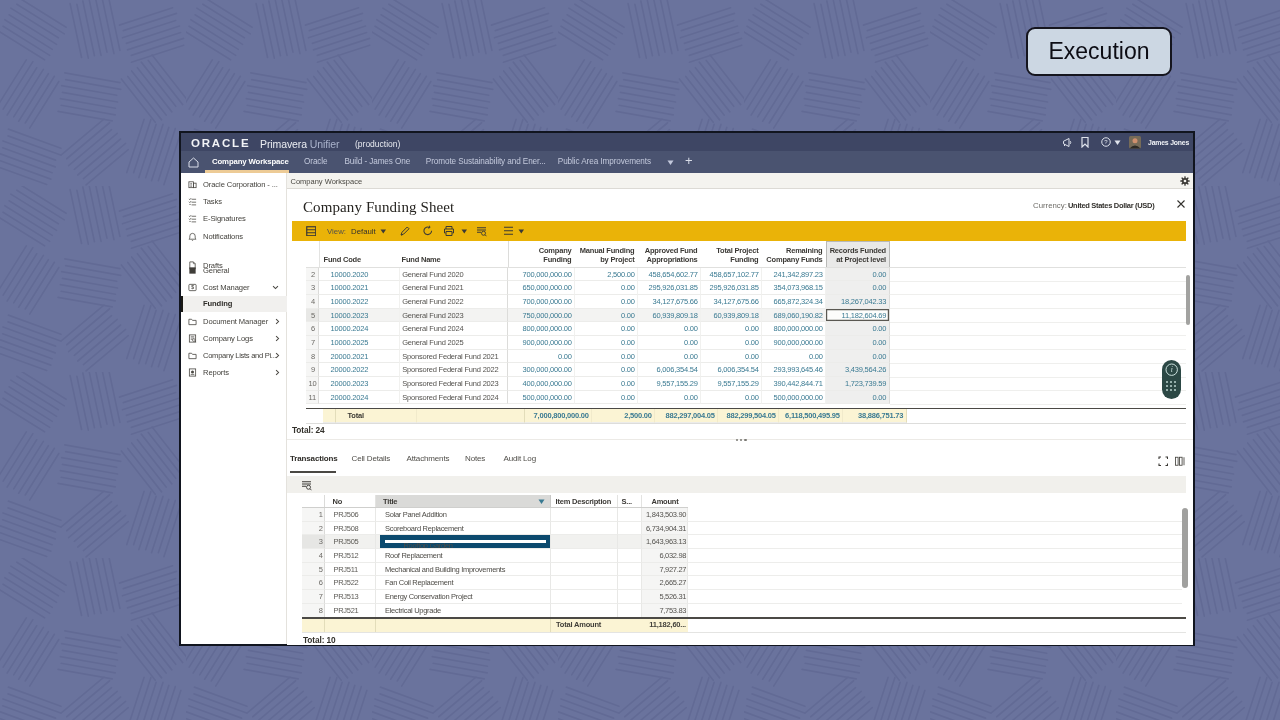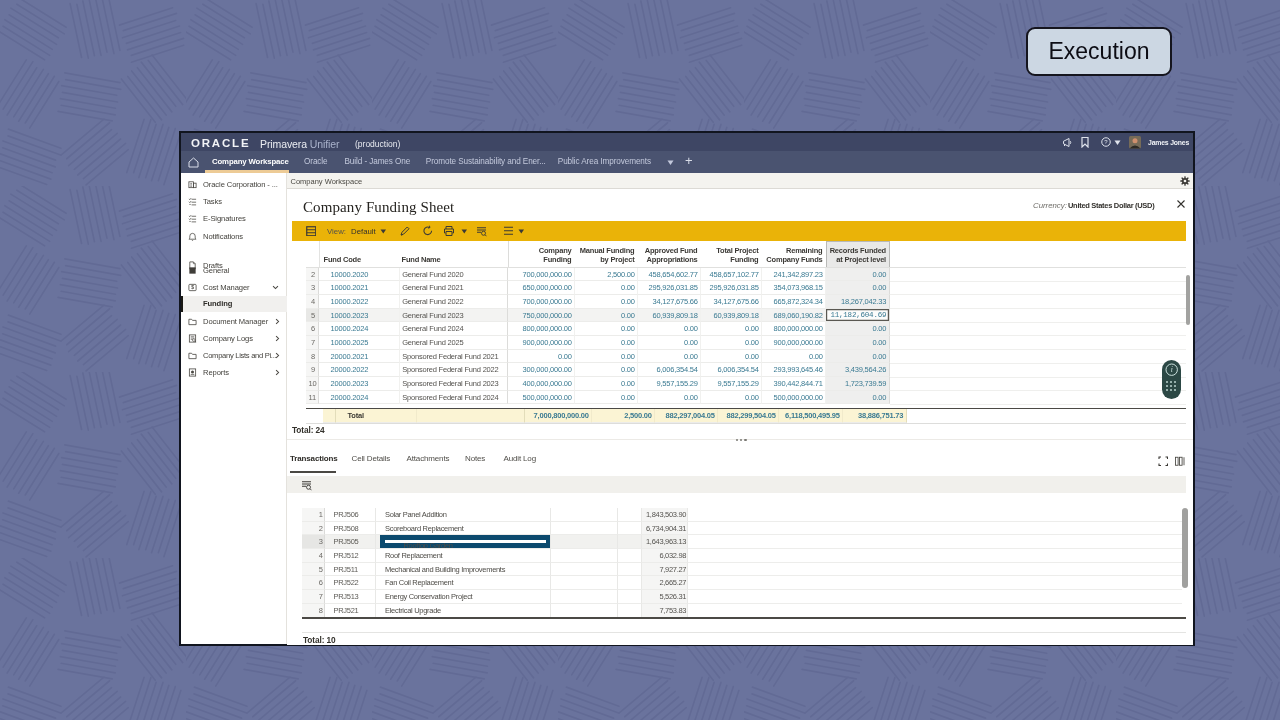--- a/index.html
+++ b/index.html
@@ -32,21 +32,21 @@
   .fr>div { border-bottom:1px solid #ececea; border-right:1px solid #f1f1ef; padding:0 2.2px; white-space:nowrap; overflow:hidden; }
   .n { text-align:right; color:#3a7a92; }
   .c0 { width:12.5px; background:#f6f6f5; color:#6b6965; text-align:right; border-right:1px solid #dbdbd9 !important; padding:0 2.5px !important; }
   .c1 { width:81.5px; color:#3a7a92; padding-left:12px !important; }
   .c2 { width:107.5px; color:#55534f; border-right:1px solid #dcdcda !important; }
   .c3 { width:67.5px; } .c4 { width:63px; } .c5 { width:63px; } .c6 { width:61px; } .c7 { width:64px; }
   .c8 { width:63.5px; background:#efefee; border-right:1px solid #dcdcda !important; }
   .sel>div { background:#f3f3f2; }
   .sel .c0 { background:#e8e8e6 !important; }
   .sel .c8 { background:#ececea; }
-  .selcell { box-shadow: inset 0 0 0 1.2px #5a5852; background:#fcfcfb !important;font-family:Liberation Mono, monospace; }
+  .selcell { box-shadow: inset 0 0 0 1.2px #5a5852; background:#fcfcfb !important; }
   .fh { position:absolute; font-weight:bold; font-size:7.5px; letter-spacing:-0.2px; color:#3b3935; line-height:9px; white-space:nowrap; }
   .fh.r { text-align:right; padding-right:3.5px; }
 
   
   #tgrid { left:15px; top:319.5px; width:386px; }
   .tr2 { display:flex; height:13.7px; line-height:13.4px; font-size:7.5px; letter-spacing:-0.3px; }
   .tr2>div { border-bottom:1px solid #ececea; border-right:1px solid #e8e8e6; padding:0 3px; white-space:nowrap; overflow:hidden; }
   .t0 { width:23px; background:#f6f6f5; color:#6b6965; text-align:right; border-right:1px solid #dbdbd9 !important; padding-right:1.5px !important; }
   .t1 { width:51px; color:#5d5b56; padding-left:8.5px !important; }
   .t2 { width:175px; color:#4e4c47; padding-left:9px !important; }
@@ -233,21 +233,21 @@
           <path d="M6 14.5 h8" stroke="#4a4843" stroke-width="1.5"></path>
         </svg>
       <span class="lb">Reports</span>
       <svg class="chev" style="width:7px;height:7px;" viewBox="0 0 10 10">
           <path d="M3 1.5 L6.5 5 L3 8.5" fill="none" stroke="#4a4843" stroke-width="1.5"></path>
         </svg>
     </div>
   </div>
   <div id="main" class="abs" style="left:106px;top:55.5px;width:906px;height:456px;background:#fff;">
     <div class="abs" style="left:16px;top:10px;font-family:'Liberation Serif',serif;font-size:15px;letter-spacing:0.1px;color:#262420;">Company Funding Sheet</div>
-    <span class="abs" style="left:746px;top:12.5px;font-size:7.8px;color:#6e6c67;white-space:nowrap;font-style:italic;">Currency:</span>
+    <span class="abs" style="left:746px;top:12.5px;font-size:7.8px;color:#6e6c67;white-space:nowrap;">Currency:</span>
     <span class="abs" style="left:781px;top:12px;font-size:7.5px;letter-spacing:-0.3px;font-weight:bold;color:#33312d;white-space:nowrap;">United States Dollar (USD)</span>
     <svg class="abs" style="left:889px;top:10.5px" width="10" height="10" viewBox="0 0 20 20">
         <path d="M3 3 L17 17 M17 3 L3 17" stroke="#33312d" stroke-width="2.2"></path>
       </svg>
 
     <div class="abs" id="toolbar" style="left:5px;top:32px;width:894px;height:20.5px;background:#eab308;">
       <svg class="abs" style="left:13.5px;top:5px" width="10.5" height="10.5" viewBox="0 0 21 21">
           <rect x="1.5" y="1.5" width="18" height="18" fill="none" stroke="#3b3935" stroke-width="2.4"></rect>
           <path d="M1.5 7.5 h18 M1.5 13.5 h18" stroke="#3b3935" stroke-width="2"></path>
         </svg>
@@ -449,20 +449,30 @@
         <path d="M18 2.5 L18 18.5" stroke="#45433e" stroke-width="1.7"></path>
       </svg>
 
     <div class="abs" style="left:0;top:287.5px;width:899px;height:16.5px;background:#f1f0ec;"></div>
     <svg class="abs" style="left:14px;top:291.5px" width="11" height="11" viewBox="0 0 22 22">
         <path d="M2 3.5 h18 M2 8 h18 M2 12.5 h8" stroke="#3b3935" stroke-width="2"></path>
         <circle cx="15" cy="14.5" r="4" fill="none" stroke="#3b3935" stroke-width="1.8"></circle>
         <path d="M18 17.5 L21 20.5" stroke="#3b3935" stroke-width="1.8"></path>
       </svg>
 
+    <div class="abs" style="left:15px;top:306px;width:386px;height:13.5px;border-bottom:1px solid #cfcfcd;display:flex;font-size:7.5px;letter-spacing:-0.2px;font-weight:bold;color:#3b3935;line-height:13.2px;white-space:nowrap;">
+      <div style="width:23px;border-right:1px solid #dbdbd9;"></div>
+      <div style="width:51px;border-right:1px solid #e3e3e1;padding-left:7.5px;">No</div>
+      <div style="width:175px;border-right:1px solid #c9c9c7;padding-left:7px;background:#dadad8;position:relative;">Title<svg style="position:absolute;right:5px;top:4px" width="7" height="6" viewBox="0 0 7 6">
+            <path d="M0.5 0.5 L6.5 0.5 L3.5 5 Z" fill="#3a7a92"></path>
+          </svg></div>
+      <div style="width:66.5px;border-right:1px solid #e3e3e1;padding-left:4.5px;">Item Description</div>
+      <div style="width:24.5px;border-right:1px solid #e3e3e1;padding-left:4px;">S...</div>
+      <div style="width:46px;text-align:center;">Amount</div>
+    </div>
 
     <div id="tgrid" class="abs">
       <div class="tr2">
           <div class="t0">1</div>
           <div class="t1">PRJ506</div>
           <div class="t2">Solar Panel Addition</div>
           <div class="t3"></div>
           <div class="t4"></div>
           <div class="t5">1,843,503.90</div>
         </div>
@@ -521,20 +531,28 @@
           <div class="t1">PRJ521</div>
           <div class="t2">Electrical Upgrade</div>
           <div class="t3"></div>
           <div class="t4"></div>
           <div class="t5">7,753.83</div>
         </div>
     </div>
     <div class="abs" style="left:401px;top:319.5px;width:493.5px;height:109.6px;background:repeating-linear-gradient(to bottom,transparent 0 12.7px,#ededeb 12.7px 13.7px);"></div>
 
     <div class="abs" style="left:15px;top:428.5px;width:884px;height:1.5px;background:#4b4945;"></div>
+    <div class="abs" style="left:15px;top:430px;width:386px;height:13px;background:#fbf4d4;display:flex;font-size:7.5px;letter-spacing:-0.2px;line-height:12.8px;">
+      <div style="width:23px;border-right:1px solid #e3ddba;"></div>
+      <div style="width:51px;border-right:1px solid #e3ddba;"></div>
+      <div style="width:175px;border-right:1px solid #e3ddba;"></div>
+      <div style="width:66.5px;padding-left:5px;font-weight:bold;color:#3f3d37;white-space:nowrap;overflow:visible;">Total Amount</div>
+      <div style="width:24.5px;"></div>
+      <div style="width:46px;text-align:right;font-weight:bold;color:#44423c;padding-right:2px;">11,182,60...</div>
+    </div>
     <div class="abs" style="left:15px;top:443px;width:884px;height:1px;background:#e4e4e2;"></div>
     <span class="abs" style="left:16px;top:446.5px;font-size:8.3px;letter-spacing:-0.1px;font-weight:bold;color:#33312b;">Total: 10</span>
 
     <div class="abs" style="left:898.8px;top:86.5px;width:4.5px;height:49.5px;background:#a2a2a0;border-radius:2px;"></div>
     <div class="abs" style="left:894.5px;top:319.5px;width:6px;height:79.5px;background:#a0a09e;border-radius:3px;"></div>
 
     <div class="abs" style="left:874.5px;top:171.7px;width:19.8px;height:38.6px;background:#2c4845;border-radius:10px;">
       <svg style="position:absolute;left:3.2px;top:2.8px" width="13.4" height="13.4" viewBox="0 0 27 27">
           <circle cx="13.5" cy="13.5" r="11.5" fill="none" stroke="#cde3e0" stroke-width="2"></circle>
           <text x="13.5" y="19" font-size="15" font-style="italic" fill="#cde3e0" text-anchor="middle" font-family="Liberation Serif">i</text>

